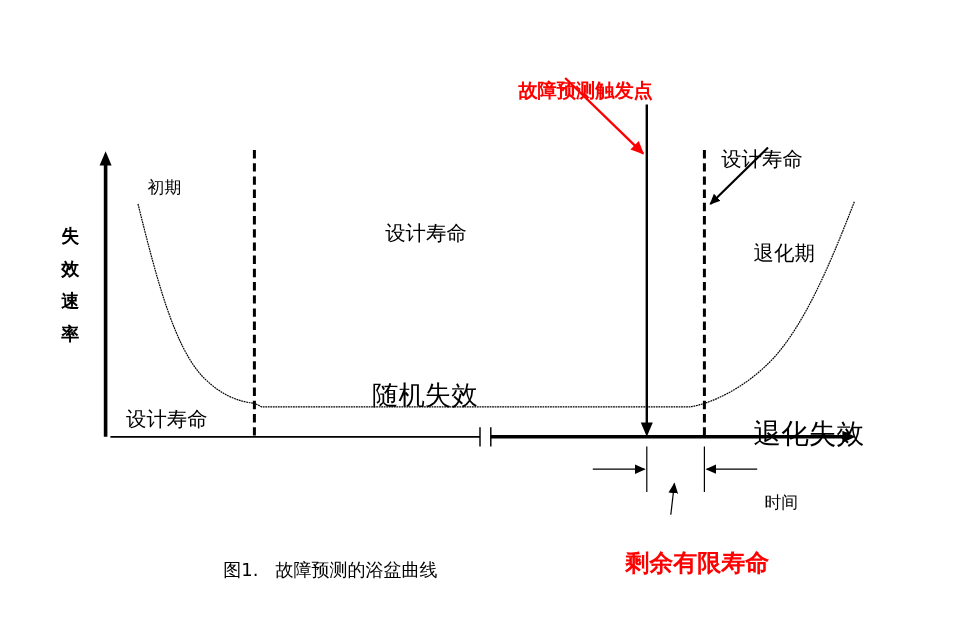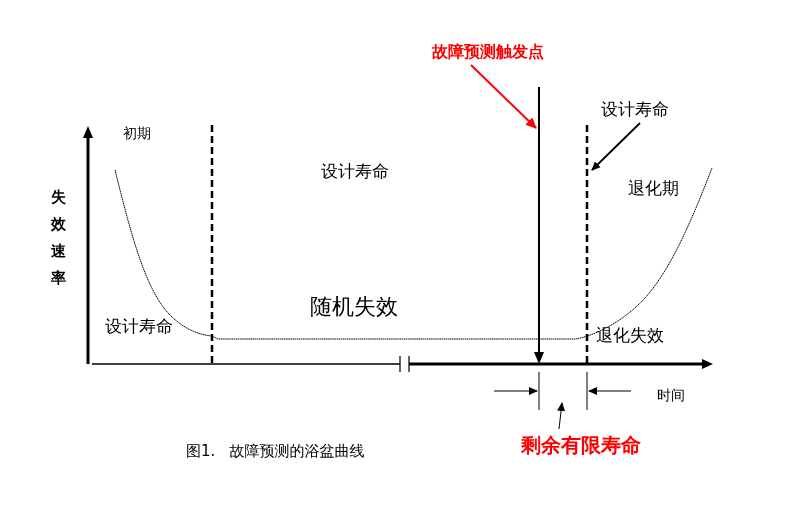--- a/index.html
+++ b/index.html
@@ -1,18 +1,18 @@
 <!DOCTYPE html>
 <html><head>
   <meta charset="utf-8">
   <style>
     html, body { margin: 0; padding: 0; background: #ffffff; }
     body { width: 800px; height: 516px; overflow: hidden; position: relative; font-family: "DejaVu Sans", sans-serif; }
     #diagram { position: absolute; left: 0; top: 0; width: 800px; height: 516px; }
-    .lbl { position: absolute; white-space: nowrap; color: #000; line-height: 1; }
+    .lbl { position: absolute; white-space: nowrap; color: #000; line-height: 1; margin-top: 24px; }
     .bold { font-weight: normal; }
     .red { color: #ff0000; font-weight: bold; }
     .vert { position: absolute; display: flex; flex-direction: column; font-weight: bold; font-size: 15px; line-height: 1; }
     .vert span { display: block; height: 27px; }
   </style>
 </head>
 <body>
 
 <svg id="diagram" viewBox="0 0 800 516" xmlns="http://www.w3.org/2000/svg">
   <defs>
@@ -66,18 +66,18 @@
   <span>效</span>
   <span>速</span>
   <span>率</span>
 </div>
 
 <div class="lbl" style="left:123px; top:126px; font-size:14px;">初期</div>
 <div class="lbl bold" style="left:321px; top:163px; font-size:17px;">设计寿命</div>
 <div class="lbl" style="left:628px; top:180px; font-size:17px;">退化期</div>
 <div class="lbl" style="left:105px; top:318px; font-size:17px;">设计寿命</div>
 <div class="lbl" style="left:310px; top:296px; font-size:22px;">随机失效</div>
-<div class="lbl" style="left:596px; top:327px; font-size:17px;">退化失效</div>
+<div class="lbl" style="left:628px; top:327px; font-size:23px;">退化失效</div>
 <div class="lbl bold" style="left:601px; top:101px; font-size:17px;">设计寿命</div>
 <div class="lbl red" style="left:432px; top:44px; font-size:16px;">故障预测触发点</div>
 <div class="lbl red" style="left:521px; top:435px; font-size:20px;">剩余有限寿命</div>
-<div class="lbl bold" style="left:657px; top:388px; font-size:14px;">时间</div>
+<div class="lbl bold" style="left:637px; top:388px; font-size:14px;">时间</div>
 <div class="lbl bold" style="left:186px; top:444px; font-size:15px; white-space:pre;">图1.   故障预测的浴盆曲线</div>
 
 </body></html>

